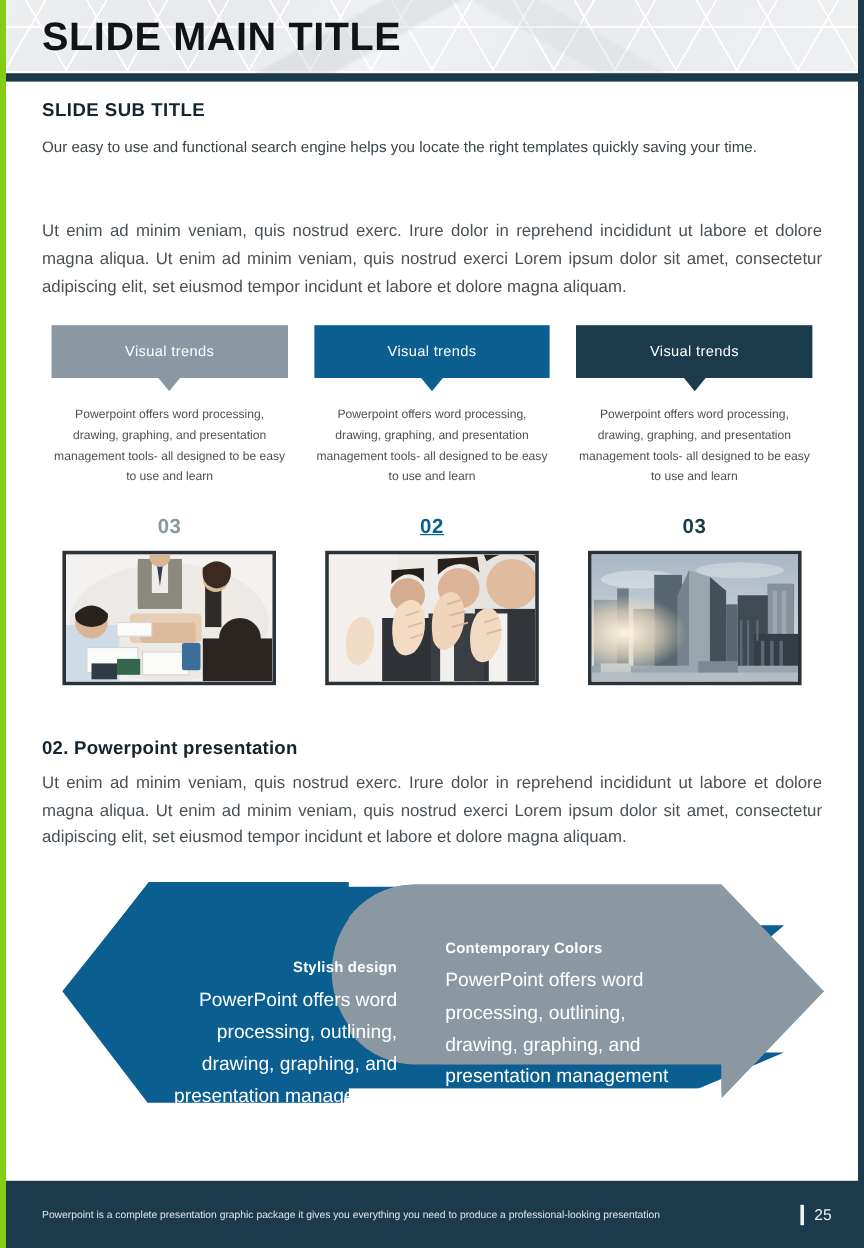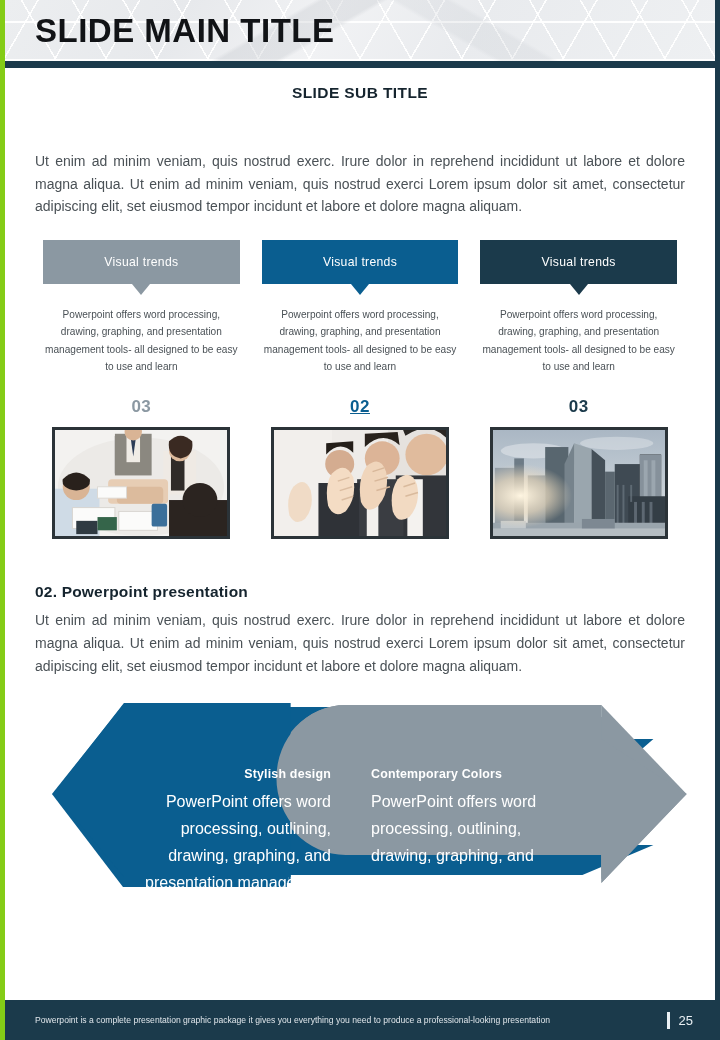--- a/index.html
+++ b/index.html
@@ -43,21 +43,21 @@
     left: 30px; top: 50%;
     transform: translateY(-50%);
     font-size: 33px;
     font-weight: bold;
     letter-spacing: 0.5px;
     color: #111316;
     z-index: 2;
   }
 
   
-  .subtitle-block { padding: 16px 30px 0 30px; text-align: center; }
+  .subtitle-block { padding: 16px 30px 0 30px; }
   .sub-title {
     font-size: 15.5px; font-weight: bold;
     color: #15242e; letter-spacing: .4px;
   }
   .sub-desc {
     margin-top: 11px;
     font-size: 12.6px; line-height: 1.62;
     color: #3b4449; max-width: 645px;
   }
 
@@ -127,26 +127,26 @@
   .arrows svg { display: block; width: 100%; height: 100%; }
   .arrow-label {
     position: absolute; color: #fff;
   }
   .arrow-label .lbl-title {
     font-size: 12.4px; font-weight: bold; letter-spacing: .2px;
     margin-bottom: 8px;
   }
   .arrow-label .lbl-body { font-size: 16px; line-height: 1.68; }
   .label-left  { left: 108px; top: 72px; width: 190px; text-align: right; }
-  .label-right { left: 338px; top: 72px; width: 200px; text-align: left; }
+  .label-right { left: 338px; top: 56px; width: 200px; text-align: left; }
 
   
   .footer {
     position: absolute; left: 0; right: 0; bottom: 0;
-    height: 40px; background: #1b3a4b;
+    height: 56px; background: #1b3a4b;
     display: flex; align-items: center;
     padding: 0 22px 0 30px;
   }
   .footer-text { font-size: 8.6px; color: #dfe5ea; flex: 1; }
   .footer-page {
     display: flex; align-items: center; gap: 9px;
     color: #eaf0f4; font-size: 13px;
   }
   .page-bar { width: 3px; height: 17px; background: #eaf0f4; display: block; }
 </style>
@@ -154,20 +154,21 @@
 <body>
 
 <div class="slide">
 
   <div class="header">
     <div class="main-title">SLIDE MAIN TITLE</div>
   </div>
 
   <div class="subtitle-block">
     <div class="sub-title">SLIDE SUB TITLE</div>
+    <div class="sub-desc">Our easy to use and functional search engine helps you locate the right templates quickly saving your time.</div>
   </div>
 
   <div class="section" style="margin-top:48px;">
     <div class="section-body">Ut enim ad minim veniam, quis nostrud exerc. Irure dolor in reprehend incididunt ut labore et dolore magna aliqua. Ut enim ad minim veniam, quis nostrud exerci  Lorem ipsum dolor sit amet, consectetur adipiscing elit, set eiusmod tempor incidunt et labore et dolore magna aliquam.</div>
 
     <div class="cols">
 
       <div class="col">
         <div class="tag gray">
           <span>Visual trends</span>

